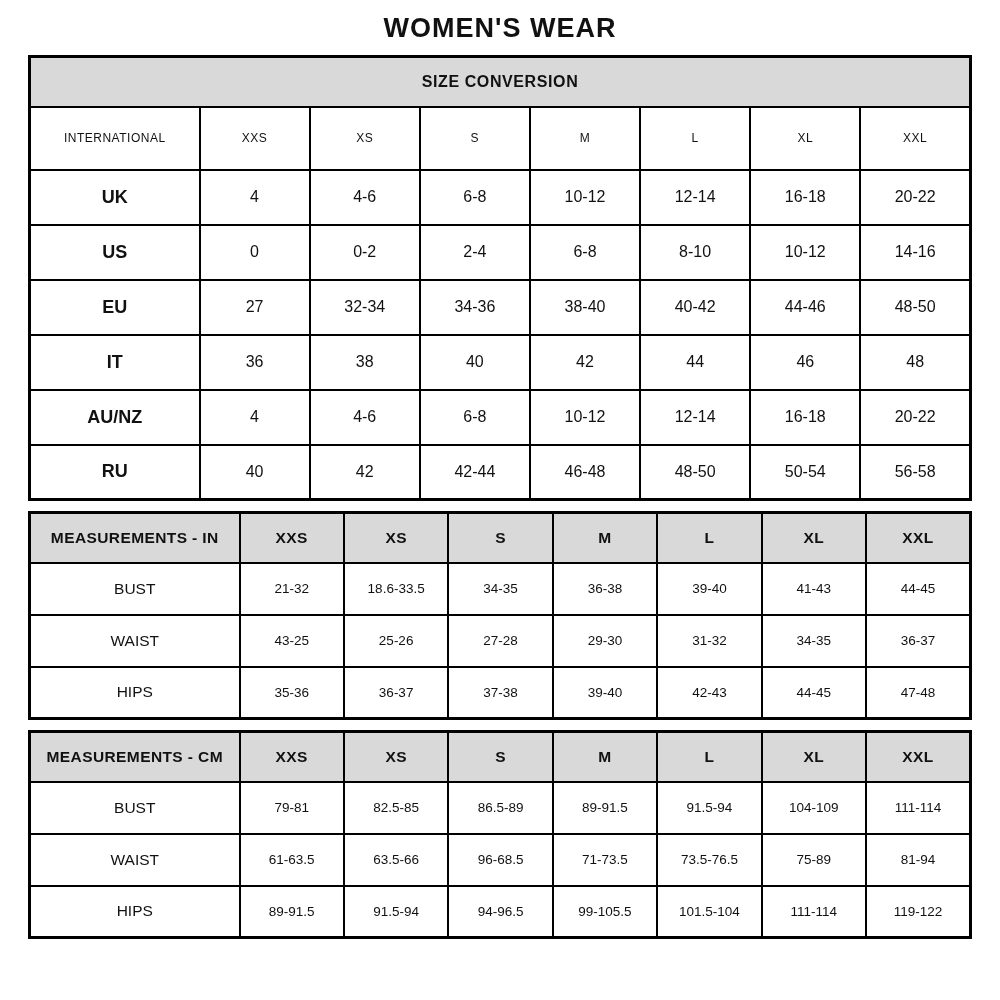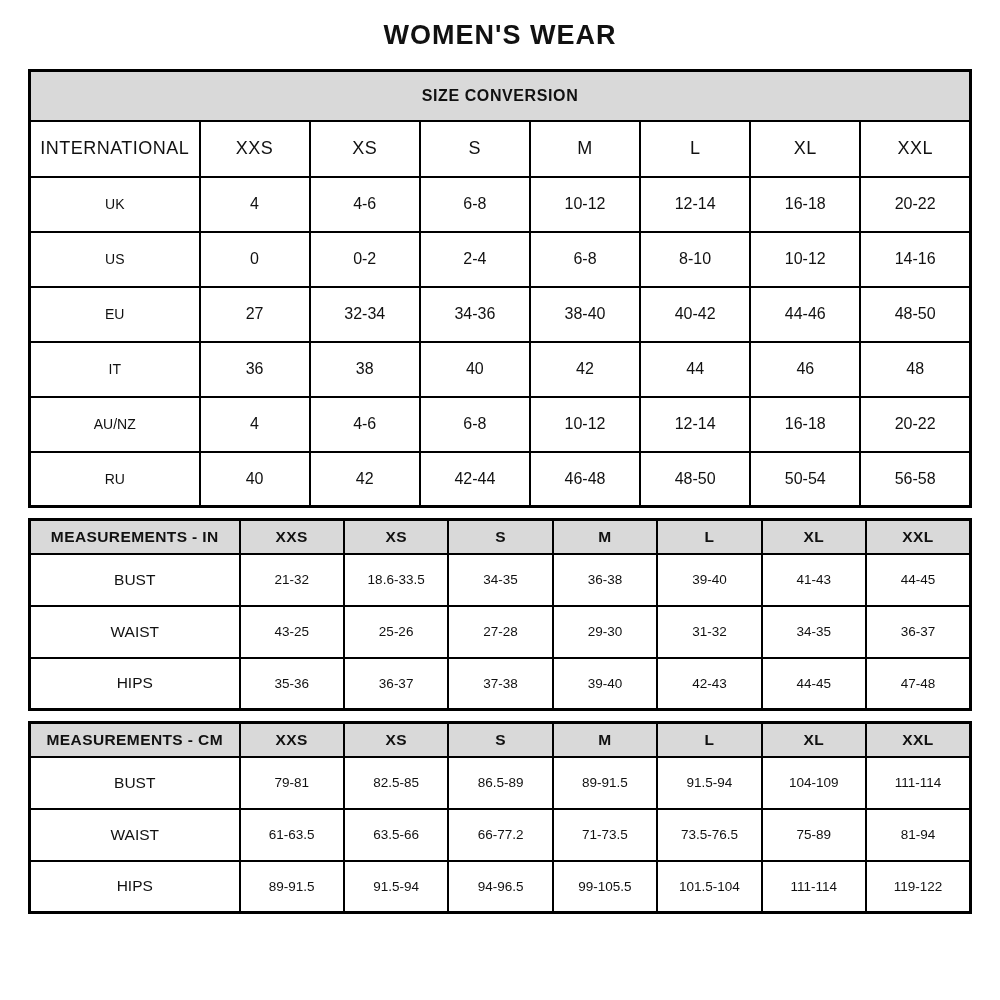--- a/index.html
+++ b/index.html
@@ -6,21 +6,21 @@
   html, body { margin: 0; padding: 0; }
   body {
     width: 1000px;
     height: 1000px;
     background: var(--page-bg, #ffffff);
     color: var(--text, #111111);
     font-family: "Liberation Sans", "DejaVu Sans", sans-serif;
   }
   .page { width: 1000px; height: 1000px; overflow: hidden; }
   .page-title {
-    margin: 7px;
+    margin: 0;
     padding: 13px 0 11px;
     text-align: center;
     font-size: 27px;
     font-weight: 700;
     letter-spacing: 1px;
   }
   table.tbl {
     border-collapse: collapse;
     table-layout: fixed;
     width: 944px;
@@ -41,34 +41,34 @@
     background: var(--header-bg, #d9d9d9);
     font-size: 16px;
     font-weight: 700;
     letter-spacing: 0.6px;
     height: 50px;
   }
   
   .t1 .head-row th {
     background: #ffffff;
     font-weight: 500;
-    font-size: 18px;
+    font-size: 12px;
     letter-spacing: 0.5px;
-    height: 56px;
+    height: 63px;
   }
   .t1 td { font-size: 16px; height: 55px; }
-  .t1 td.label-col { font-size: 14px; }
+  .t1 td.label-col { font-size: 18px; font-weight: bold; }
   .t1 col.c-label { width: 170px; }
   
   .t2 .head-row th, .t3 .head-row th {
     background: var(--header-bg, #d9d9d9);
     font-weight: 700;
     font-size: 15.5px;
     letter-spacing: 0.4px;
-    height: 34px;
+    height: 50px;
   }
   .t2 td, .t3 td { font-size: 13.5px; height: 52px; }
   .t2 td.label-col, .t3 td.label-col { font-size: 15.5px; }
   .t2 col.c-label, .t3 col.c-label { width: 210px; }
 </style>
 </head>
 <body>
 
 <div class="page">
   <h1 class="page-title">WOMEN'S WEAR</h1>
@@ -245,21 +245,21 @@
           <td>86.5-89</td>
           <td>89-91.5</td>
           <td>91.5-94</td>
           <td>104-109</td>
           <td>111-114</td>
         </tr>
         <tr>
           <td class="label-col">WAIST</td>
           <td>61-63.5</td>
           <td>63.5-66</td>
-          <td>66-77.2</td>
+          <td>96-68.5</td>
           <td>71-73.5</td>
           <td>73.5-76.5</td>
           <td>75-89</td>
           <td>81-94</td>
         </tr>
         <tr>
           <td class="label-col">HIPS</td>
           <td>89-91.5</td>
           <td>91.5-94</td>
           <td>94-96.5</td>

